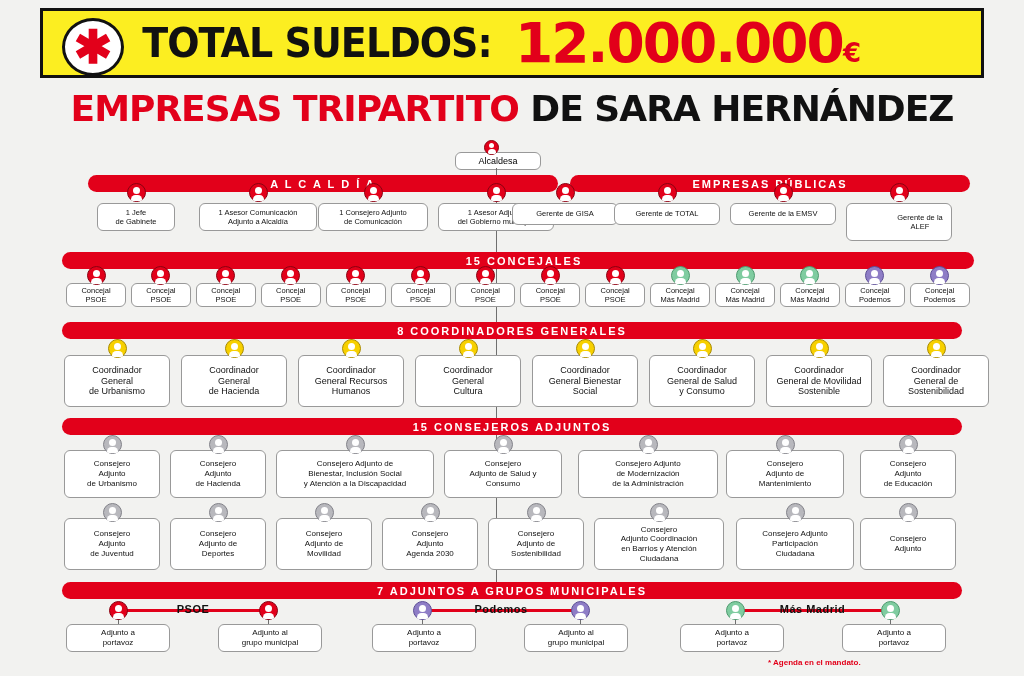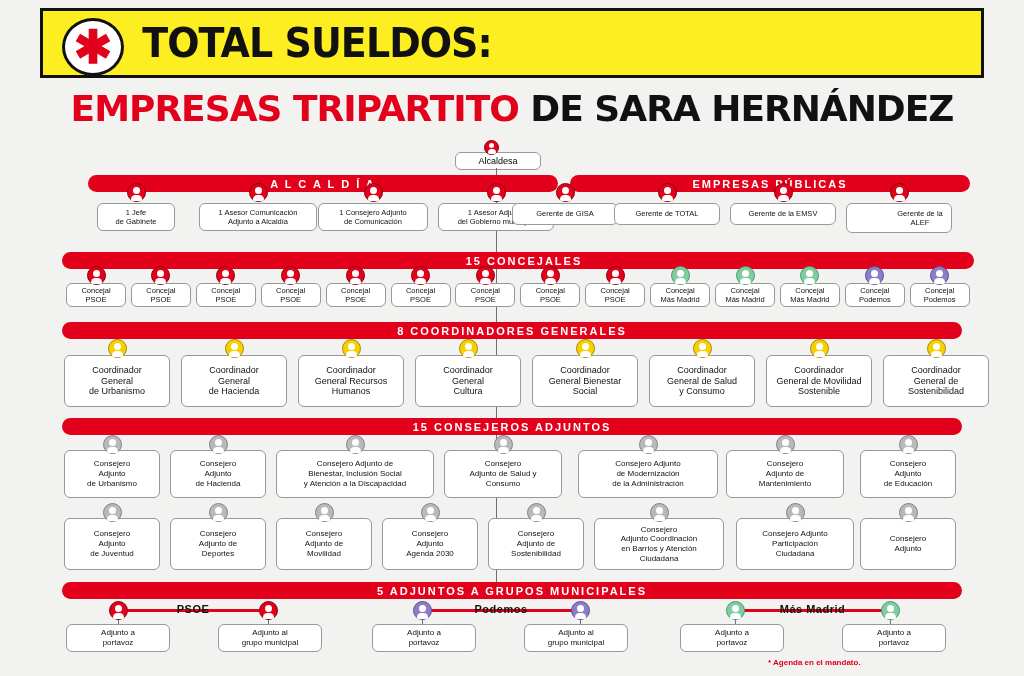--- a/index.html
+++ b/index.html
@@ -94,40 +94,43 @@
   }
   .footnote{
     position:absolute;font-size:8px;color:#e2001a;font-weight:bold;
   }
 </style>
 </head>
 <body>
 
 <div class="banner">
   <span class="banner-title">TOTAL SUELDOS:</span>
+  <span class="banner-amount">
+    <span>12.000.000</span><span class="banner-cur">€</span>
+  </span>
 </div>
 <div class="star">✱</div>
 
 <div class="subtitle">
   <span class="red">EMPRESAS TRIPARTITO</span>
   <span>DE SARA HERNÁNDEZ</span>
 </div>
 
 <div class="pin sm" style="left:484px;top:140px;">
     <span class="glyph"></span>
   </div>
 <div class="alcaldesa" style="left:455px;top:152px;width:84px;height:16px;">Alcaldesa</div>
 <div class="vline" style="left:496px;top:168px;height:420px;"></div>
 
 <div class="redbar" style="left:88px;top:175px;width:470px;">A L C A L D Í A</div>
 <div class="redbar" style="left:570px;top:175px;width:400px;">EMPRESAS PÚBLICAS</div>
 <div class="redbar" style="left:62px;top:252px;width:900px;padding-left:12px;">15 CONCEJALES</div>
 <div class="redbar" style="left:62px;top:322px;width:900px;">8 COORDINADORES GENERALES</div>
 <div class="redbar" style="left:62px;top:418px;width:900px;">15 CONSEJEROS ADJUNTOS</div>
-<div class="redbar" style="left:62px;top:582px;width:900px;">5 ADJUNTOS A GRUPOS MUNICIPALES</div>
+<div class="redbar" style="left:62px;top:582px;width:900px;">7 ADJUNTOS A GRUPOS MUNICIPALES</div>
 
 <div id="row-alcaldia">
     <div class="pin " style="left:126.5px;top:182.5px;">
       <span class="glyph"></span>
     </div>
     <div class="vline" style="left:136px;top:184px;height:16px;"></div>
     <div class="node xs" style="left:97px;top:203px;width:78px;height:28px;">
       <div>1 Jefe<br>de Gabinete</div>
     </div>
     <div class="pin " style="left:248.5px;top:182.5px;">
@@ -171,21 +174,21 @@
       <span class="glyph"></span>
     </div>
     <div class="vline" style="left:783px;top:184px;height:16px;"></div>
     <div class="node xs" style="left:730px;top:203px;width:106px;height:22px;">
       <div>Gerente de la EMSV</div>
     </div>
     <div class="pin " style="left:889.5px;top:182.5px;">
       <span class="glyph"></span>
     </div>
     <div class="vline" style="left:899px;top:184px;height:16px;"></div>
-    <div class="node xs" style="left:846px;top:203px;width:106px;height:30px;padding-left:44px;">
+    <div class="node xs" style="left:846px;top:203px;width:106px;height:38px;padding-left:44px;">
       <div>Gerente de la ALEF</div>
     </div>
   </div>
 <div id="row-concejales">
     <div class="pin " style="left:86.5px;top:265.5px;">
       <span class="glyph"></span>
     </div>
     <div class="vline" style="left:96px;top:268px;height:14px;"></div>
     <div class="node xs" style="left:66px;top:283px;width:60px;height:24px;">
       <div>Concejal<br>PSOE</div>

